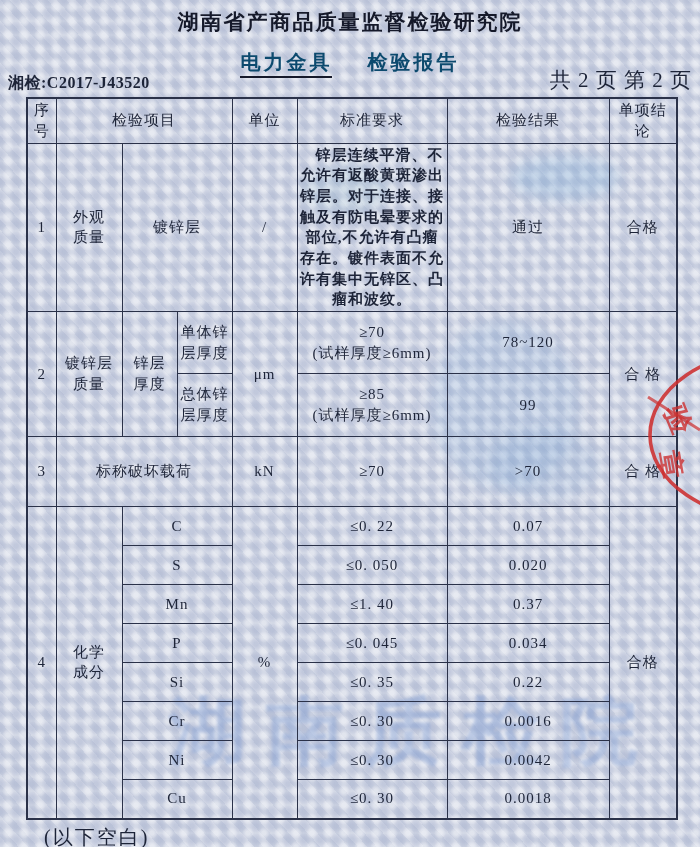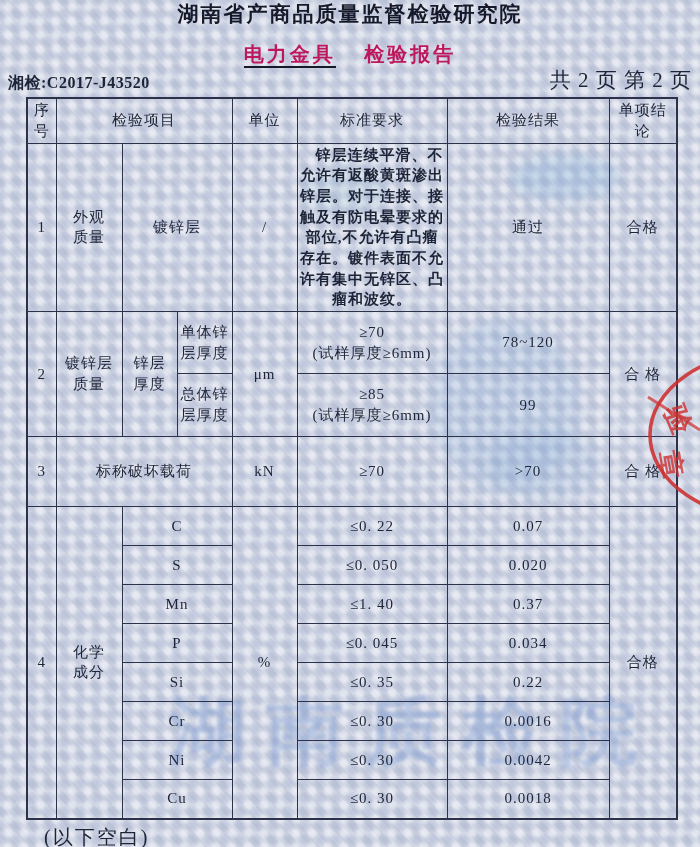--- a/index.html
+++ b/index.html
@@ -18,28 +18,28 @@
   }
   
   .blob{ position:absolute; border-radius:50%; filter:blur(7px); z-index:0; pointer-events:none; }
   .blob1{ left:510px; top:155px; width:110px; height:45px; background:rgba(120,170,215,.28); }
   .blob2{ left:430px; top:320px; width:150px; height:170px; background:rgba(110,160,215,.17); }
   .blob3{ left:490px; top:430px; width:110px; height:70px; background:rgba(105,155,210,.15); }
   .blob4{ left:300px; top:165px; width:90px; height:50px; background:rgba(130,180,200,.15); }
 
   .hdr{ position:relative; z-index:1; }
   .doc-title{
-    margin-top:0; text-align:center;
+    margin-top:8px; text-align:center;
     font-family:"Liberation Sans", sans-serif;
     font-size:21px; font-weight:700; letter-spacing:2px; color:#15192a;
   }
   .doc-subtitle{
     margin-top:13px; text-align:center;
-    font-family:Liberation Sans, sans-serif;
-    font-size:20px; font-weight:700; letter-spacing:3px; color:#be185d;
+    font-family:Liberation Mono, monospace;
+    font-size:20px; font-weight:700; letter-spacing:3px; color:#0c4a6e;
   }
   .doc-subtitle .prod{ border-bottom:2.5px solid #15192a; padding-bottom:1px; }
   .doc-subtitle .rep{ margin-left:20px; }
   .info-line{
     position:absolute; left:8px; right:8px; top:74px; height:20px;
     display:flex; justify-content:space-between; align-items:flex-end;gap:40px;
   }
   .report-no{ font-weight:700; font-size:16px; letter-spacing:.5px; }
   .page-info{ font-size:21px; letter-spacing:1px; }
 

